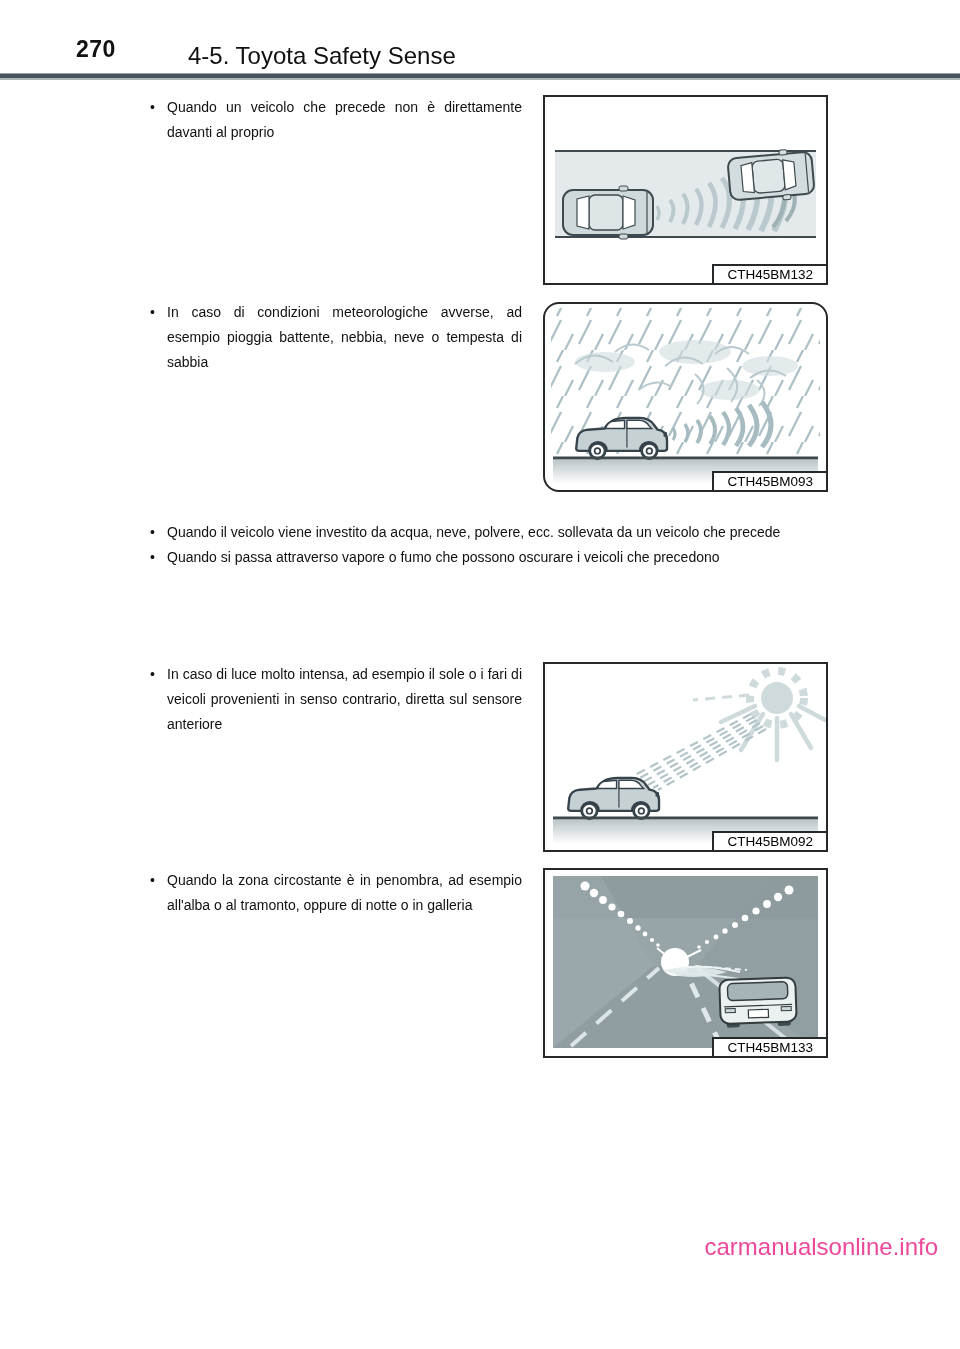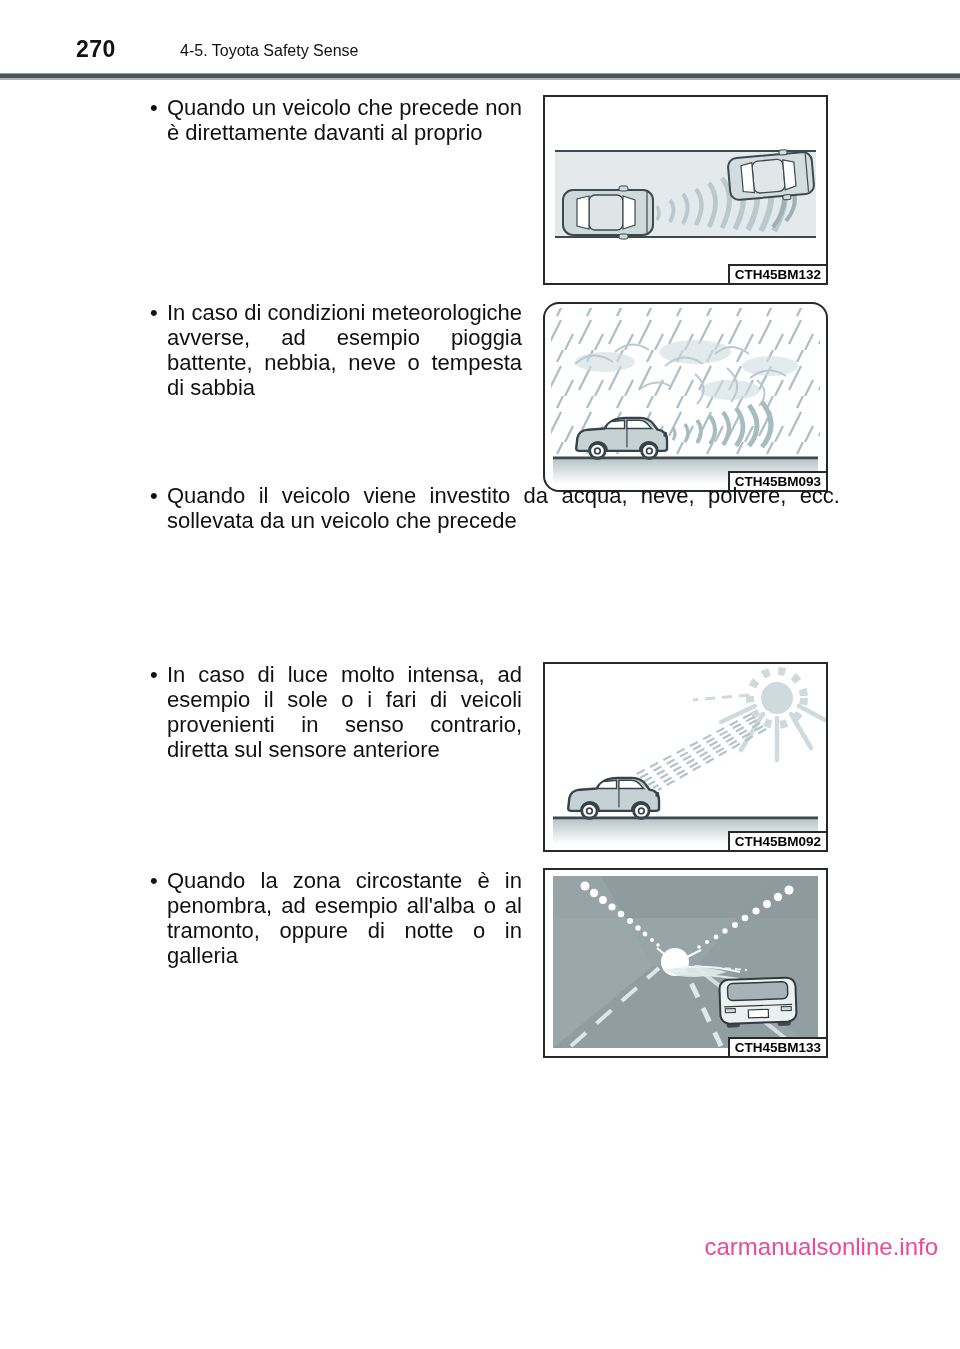--- a/index.html
+++ b/index.html
@@ -3,40 +3,40 @@
 <meta charset="utf-8">
 <style>
   html,body{margin:0;padding:0;background:#ffffff;}
   .page{
     position:relative;width:960px;height:1273px;background:#fff;
     font-family:"Liberation Sans","DejaVu Sans",sans-serif;color:#111;
     overflow:hidden;
   }
   
   .page-number{position:absolute;left:76px;top:36px;font-size:23px;font-weight:bold;letter-spacing:.5px;}
-  .section-title{position:absolute;left:180px;top:42px;font-size:16px;}
+  .section-title{position:absolute;left:188px;top:42px;font-size:24px;}
   .header-rule{position:absolute;left:0;top:73px;width:960px;height:7px;
     background:linear-gradient(#969fa2 0 1px,#49545a 1px 5px,#aab3b6 5px 7px);}
   
-  .textblock{position:absolute;font-size:22px;line-height:25px;text-align:justify;}
+  .textblock{position:absolute;font-size:14px;line-height:25px;text-align:justify;}
   .textblock ul{list-style:none;margin:0;padding:0;}
   .textblock li{position:relative;padding-left:19px;}
   .textblock li::before{content:"\2022";position:absolute;left:2px;top:0;}
   .s1{left:148px;top:95px;width:374px;}
   .s2{left:148px;top:300px;width:374px;}
-  .smid{left:148px;top:483px;width:692px;}
+  .smid{left:148px;top:520px;width:692px;}
   .s6{left:148px;top:662px;width:374px;}
   .s7{left:148px;top:868px;width:374px;}
   .s8{left:148px;top:1077px;width:692px;}
   
   .fig{position:absolute;width:285px;height:190px;background:#fff;
     border:2px solid #26292b;box-sizing:border-box;}
   .fig svg{display:block;width:281px;height:186px;}
   .fig-label{position:absolute;right:-2px;bottom:-2px;border:2px solid #26292b;
-    background:#fff;font-size:13.5px;line-height:17px;padding:0 5px;color:#000;font-weight:bold;}
+    background:#fff;font-size:13.5px;line-height:17px;padding:0 13px;color:#000;}
   .fig1{left:543px;top:95px;}
   .fig2{left:543px;top:302px;border-radius:16px;}
   .fig3{left:543px;top:662px;}
   .fig4{left:543px;top:868px;}
   
   .watermark{position:absolute;right:22px;bottom:12px;font-size:24px;color:#ec4899;}
 </style>
 </head>
 <body>
 
@@ -160,20 +160,21 @@
       <use href="#car-side" transform="translate(30,108) scale(1.18)"></use>
       <line x1="8" y1="154" x2="273" y2="154" stroke="#3e4a4e" stroke-width="3"></line>
       <rect x="8" y="156" width="265" height="24" fill="url(#gGrad)"></rect>
     </svg>
     <figcaption class="fig-label">CTH45BM093</figcaption>
   </figure>
 
   <div class="textblock smid">
     <ul>
       <li>Quando il veicolo viene investito da acqua, neve, polvere, ecc. sollevata da un veicolo che precede</li>
+      <li>Quando si passa attraverso vapore o fumo che possono oscurare i veicoli che precedono</li>
     </ul>
   </div>
 
   <div class="textblock s6">
     <ul>
       <li>In caso di luce molto intensa, ad esempio il sole o i fari di veicoli provenienti in senso contrario, diretta sul sensore anteriore</li>
     </ul>
   </div>
 
   <figure class="fig fig3" style="margin:0">

